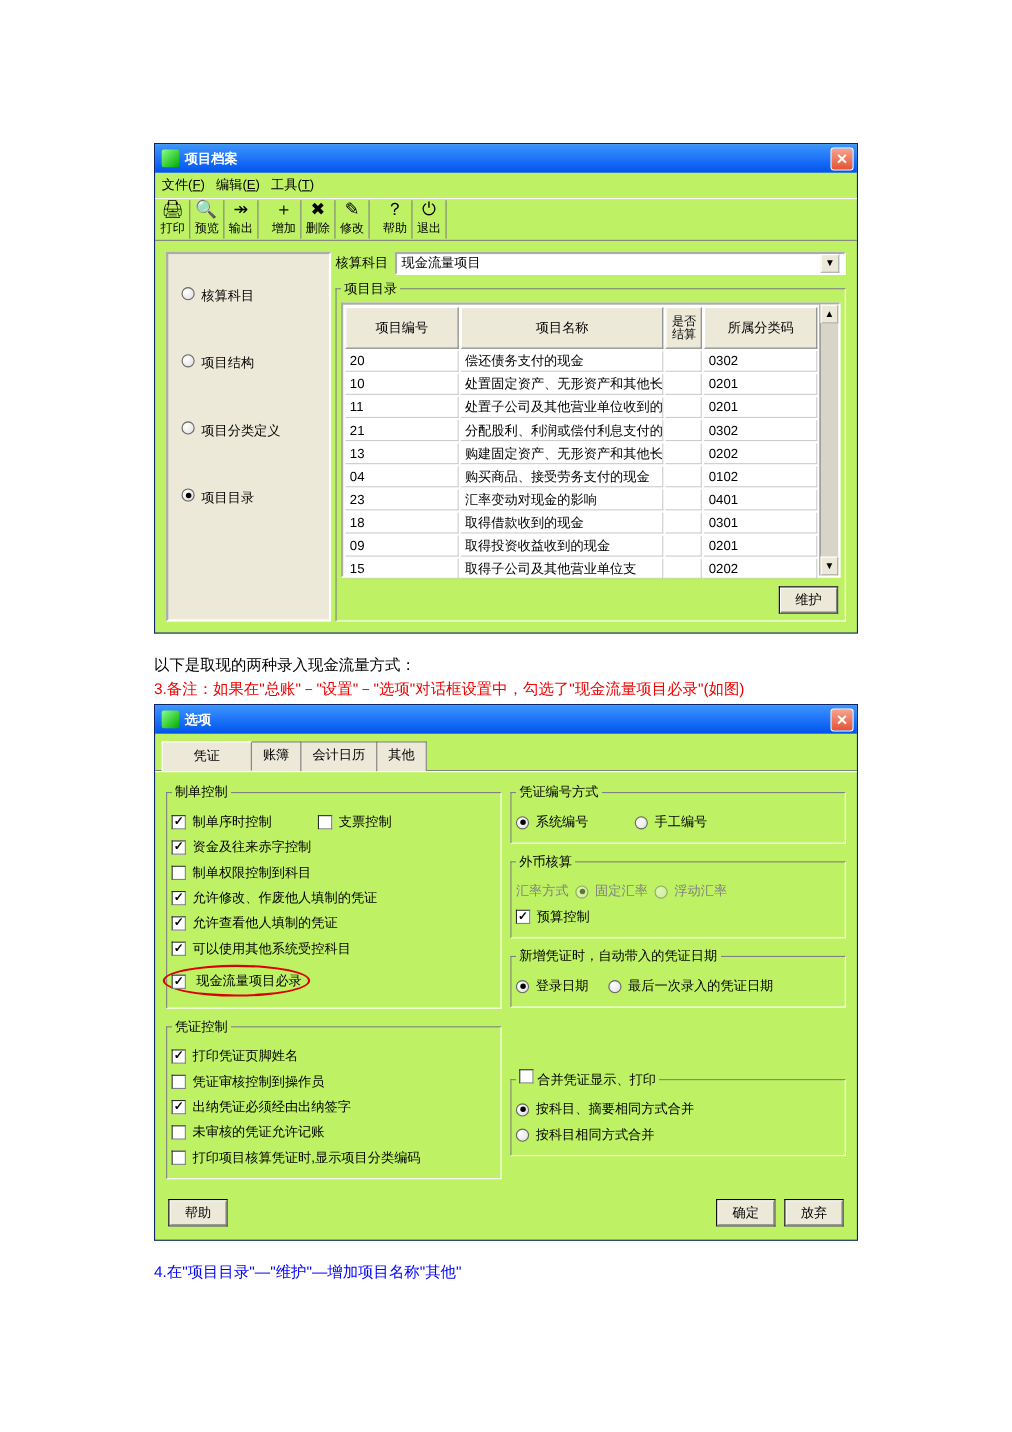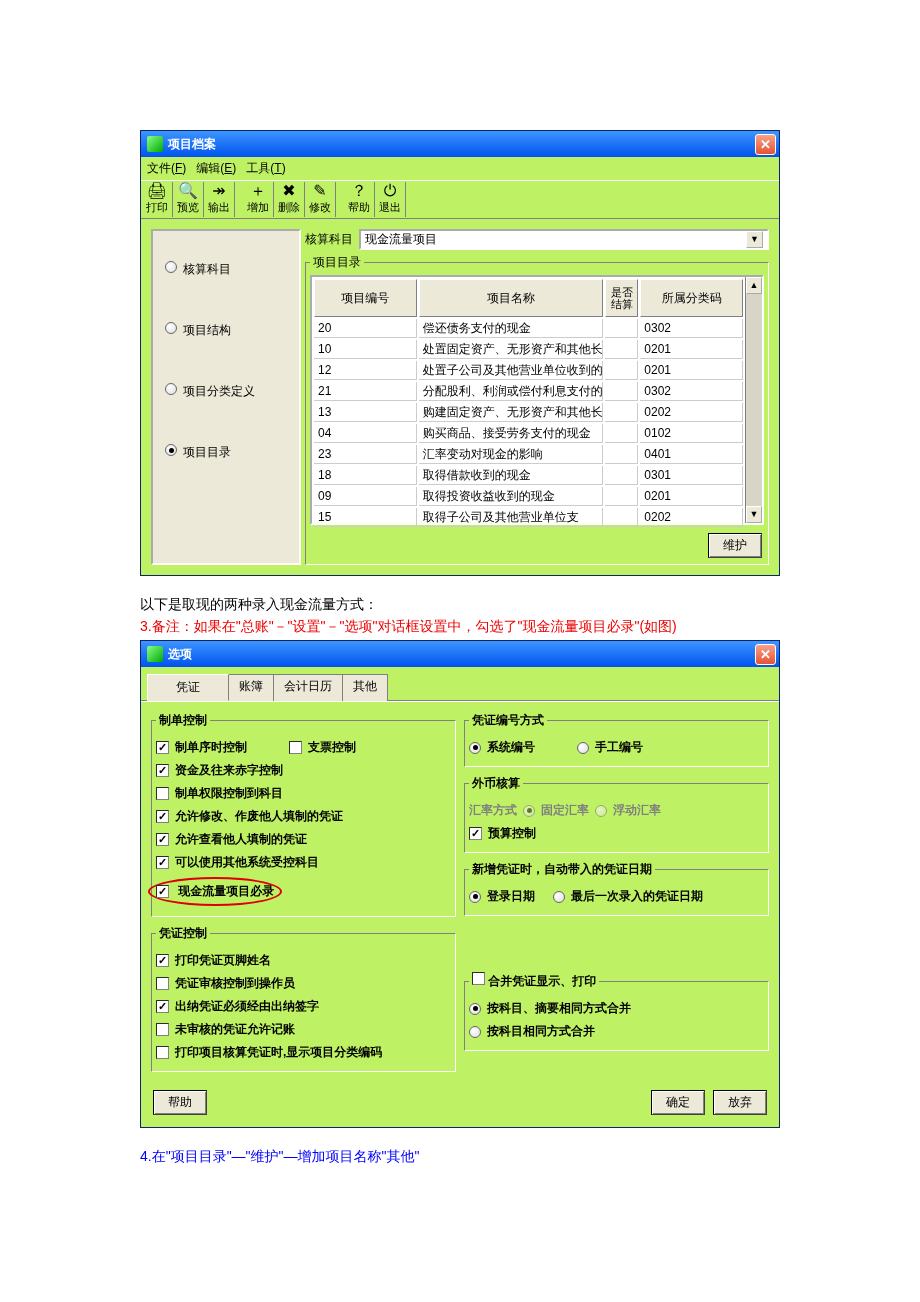--- a/index.html
+++ b/index.html
@@ -176,21 +176,21 @@
     }
     .tab.active {
       background: #ECE9D8; border-bottom: 1px solid #ECE9D8;
       border-left-color: #fff; border-top-color: #fff;
       z-index: 2; padding: 4px 28px;
     }
     .dlg-body {
       padding: 10px; display: flex; gap: 8px;
       border-top: 1px solid #fff;
     }
-    .dlg-col { flex: 1; display: flex; flex-direction: column; gap: 8px; font-weight: bold; }
+    .dlg-col { flex: 1; display: flex; flex-direction: column; gap: 8px; }
     .chk-row { display: flex; align-items: center; gap: 6px; margin: 6px 0; }
     .chk {
       display: inline-block; width: 13px; height: 13px;
       background: #fff; border: 1px inset #808080;
       text-align: center; line-height: 11px; font-size: 11px;
     }
     .chk.checked::before { content: "✓"; color: #000; font-weight: bold; }
     .highlight-ellipse {
       border: 2px solid #d00; border-radius: 50%;
       padding: 4px 6px; margin-left: -8px;
@@ -280,21 +280,21 @@
                   <td></td>
                   <td>0302</td>
                 </tr>
                 <tr>
                   <td>10</td>
                   <td style="max-width:180px;overflow:hidden">处置固定资产、无形资产和其他长期资产收回的现金净额</td>
                   <td></td>
                   <td>0201</td>
                 </tr>
                 <tr>
-                  <td>12</td>
+                  <td>11</td>
                   <td style="max-width:180px;overflow:hidden">处置子公司及其他营业单位收到的现金净额</td>
                   <td></td>
                   <td>0201</td>
                 </tr>
                 <tr>
                   <td>21</td>
                   <td style="max-width:180px;overflow:hidden">分配股利、利润或偿付利息支付的现金</td>
                   <td></td>
                   <td>0302</td>
                 </tr>

